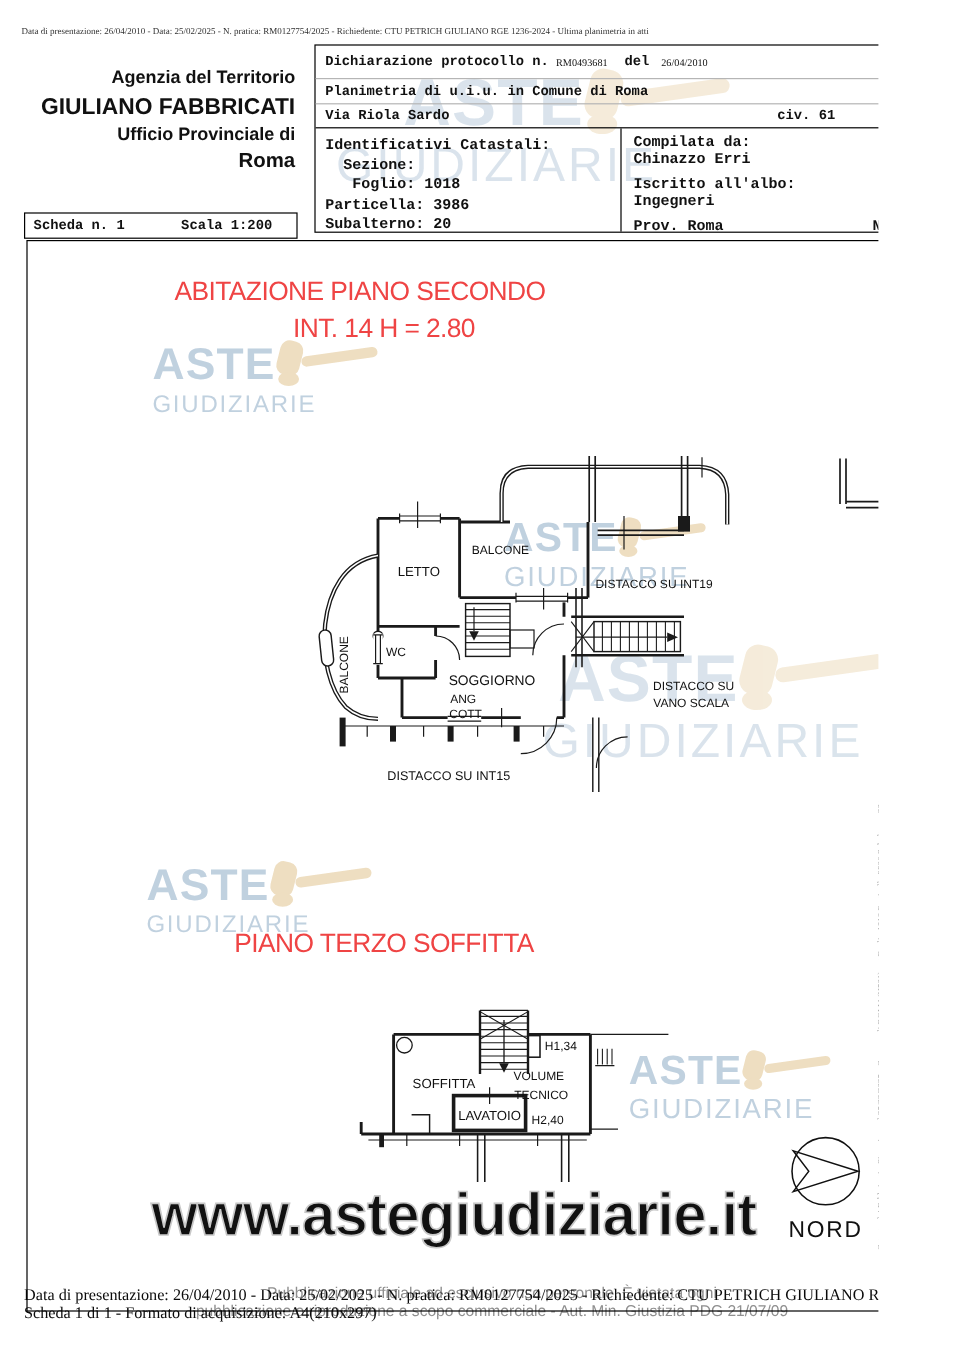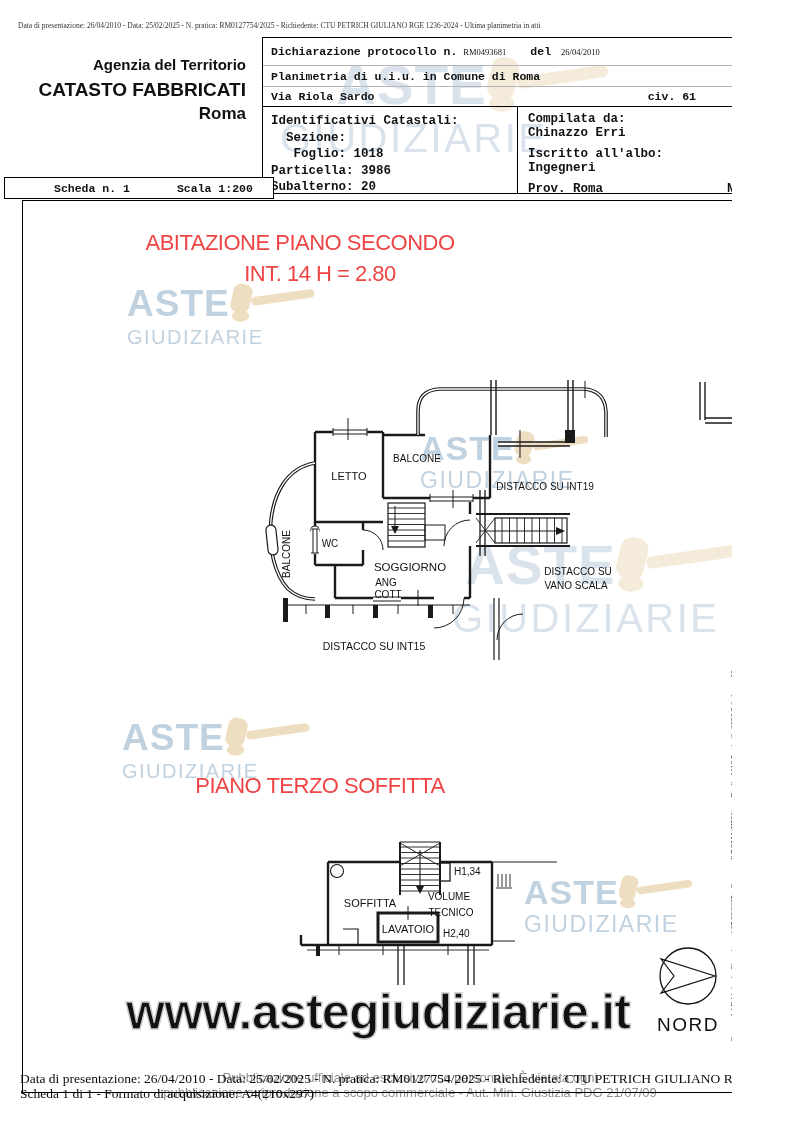--- a/index.html
+++ b/index.html
@@ -10,34 +10,34 @@
   
   .topline{left:18px;top:21px;font-family:"Liberation Serif",serif;font-size:7.5px;color:#333;z-index:2;}
 
   
   .agency{left:20px;top:56px;width:226px;text-align:right;font-weight:bold;z-index:2;line-height:1.25;}
   .agency .l1{font-size:15px;}
   .agency .l2{font-size:19px;margin-top:3px;}
   .agency .l3{font-size:15px;margin-top:2px;}
   .agency .l4{font-size:17px;margin-top:1px;}
 
-  .scheda-box{left:4px;top:177px;width:226px;height:20px;border:1.6px solid #000;z-index:3;background:#fff;
-      display:flex;align-items:center;font-family:"Liberation Mono",monospace;font-weight:bold;font-size:11.5px;padding-left:42px;}
+  .scheda-box{left:20px;top:177px;width:226px;height:20px;border:1.6px solid #000;z-index:3;background:#fff;
+      display:flex;align-items:center;font-family:"Liberation Mono",monospace;font-weight:bold;font-size:11.5px;}
   .scheda-box .s1{margin-left:7px;}
   .scheda-box .s2{margin-left:47px;}
 
   
   .decl-box{left:262px;top:37px;width:528px;height:155px;border:1.7px solid #000;z-index:2;background:transparent;
       font-family:"Liberation Mono",monospace;font-weight:bold;font-size:11.5px;}
   .decl-row1{height:27px;display:flex;align-items:center;padding-left:8px;border-bottom:1px solid #b5b5b5;}
   .decl-row2{height:20px;display:flex;align-items:center;padding-left:8px;border-bottom:1px solid #b5b5b5;}
   .decl-row3{height:19px;display:flex;align-items:center;padding-left:8px;border-bottom:1.7px solid #000;}
   .decl-small{font-family:"Liberation Serif",serif;font-weight:normal;font-size:8.5px;}
   .decl-row1 .v1{margin-left:6px;}
-  .decl-row1 .del{margin-left:24px;}
+  .decl-row1 .del{margin-left:14px;}
   .decl-row1 .v2{margin-left:10px;}
   .decl-row3 .civ{margin-left:auto;margin-right:95px;}
   .decl-lower{display:flex;height:86px;justify-content:flex-end;}
   .ident-col{width:246px;border-right:1.7px solid #000;padding:6px 0 0 8px;white-space:pre;line-height:16.5px;font-size:12.5px;}
   .comp-col{flex:1;padding:6px 0 0 10px;font-size:12.5px;line-height:13.5px;}
   .comp-col .gap{height:8px;}
   .comp-row{display:flex;gap:27px;}
   .comp-row .num{margin-left:auto;margin-right:4px;padding-left:48px;}
 
   
@@ -87,21 +87,22 @@
     </g>
   </defs>
 </svg>
 
 <div class="page">
 
   <div class="abs topline">Data di presentazione: 26/04/2010 - Data: 25/02/2025 - N. pratica: RM0127754/2025 - Richiedente: CTU PETRICH GIULIANO RGE 1236-2024 - Ultima planimetria in atti</div>
 
   <div class="abs agency">
     <div class="l1">Agenzia del Territorio</div>
-    <div class="l2">CATASTO FABBRICATI</div>
+    <div class="l2">GIULIANO FABBRICATI</div>
+    <div class="l3">Ufficio Provinciale di</div>
     <div class="l4">Roma</div>
   </div>
 
   <div class="abs scheda-box">
     <span class="s1">Scheda n. 1</span>
     <span class="s2">Scala 1:200</span>
   </div>
 
   <div class="abs wm wm--lg indent" style="left:280px;top:56px">
     <div class="wm-row">

